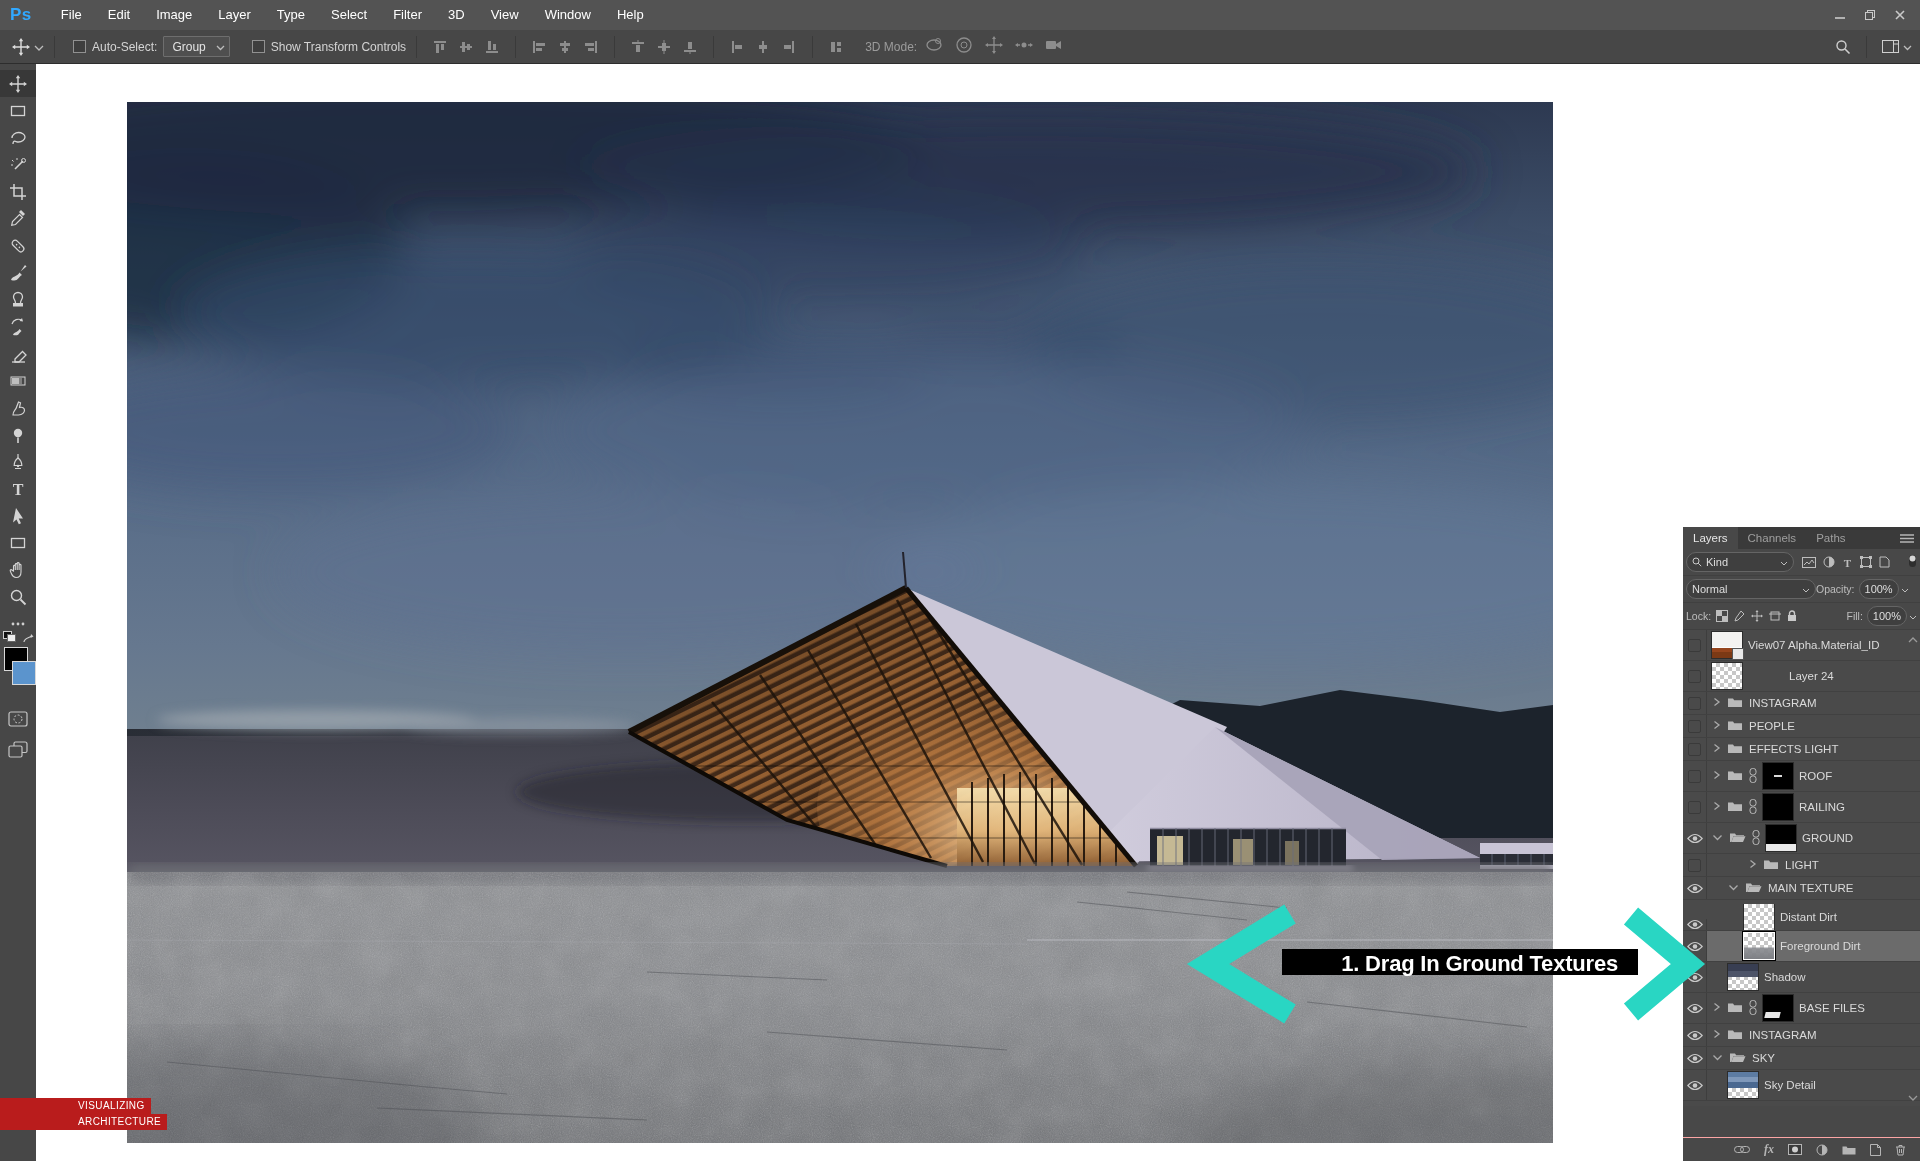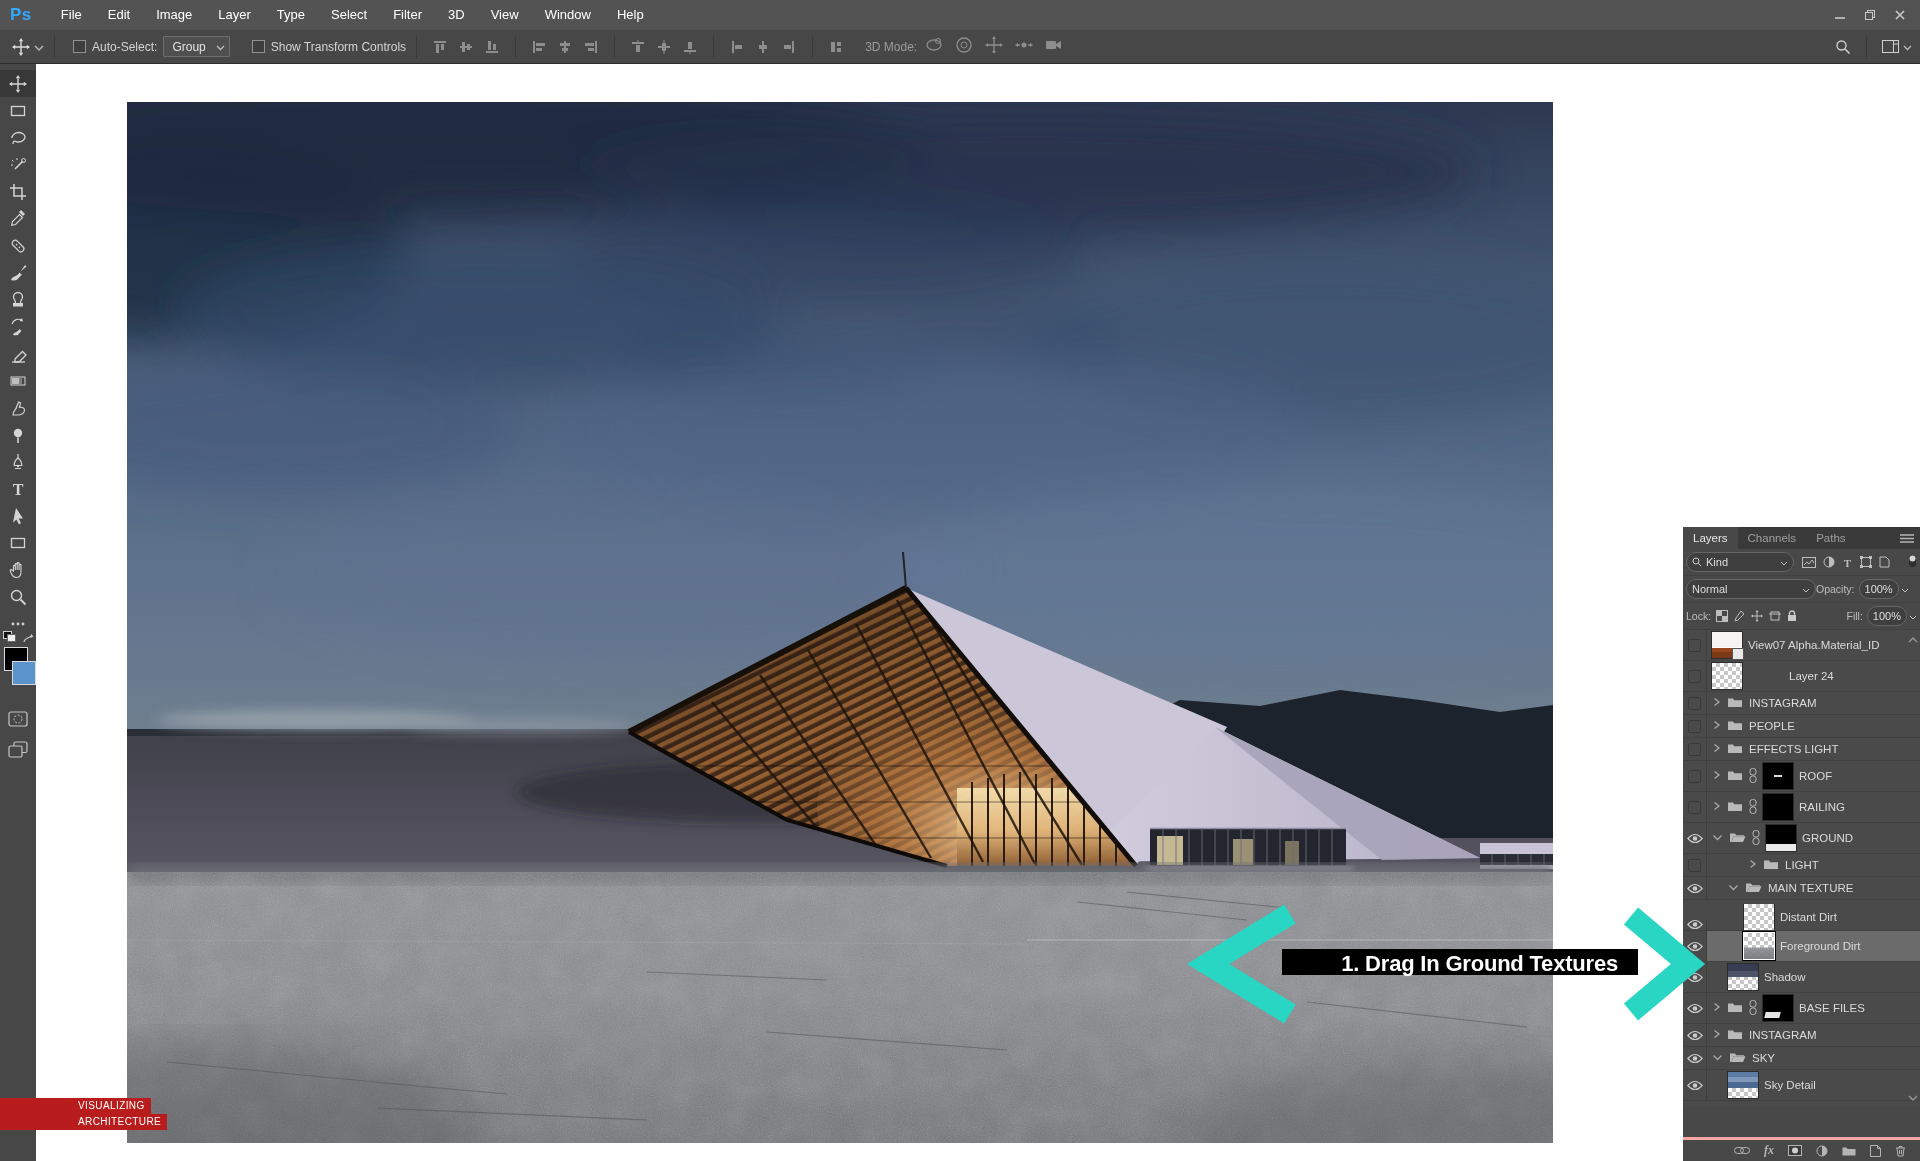--- a/index.html
+++ b/index.html
@@ -78,21 +78,21 @@
   .th.sky{background:linear-gradient(#5d7ca3 0 18%,#7f98ba 18% 38%,#4a6890 38% 60%,rgba(0,0,0,0) 60%),
     conic-gradient(#c7c7c7 25%,#fff 0 50%,#c7c7c7 0 75%,#fff 0) 0 0/100% 100%,8px 8px;
     background-color:#fff;background-size:100% 100%,8px 8px}
   .th.selth{box-shadow:0 0 0 1px #fff,0 0 0 2px #000}
   .mask{width:30px;height:26px;flex:none;background:#000;box-shadow:0 0 0 1px #2c2c2c;position:relative}
   .mask.ground{background:linear-gradient(#000 0 72%,#e9e9e9 72% 100%)}
   .mask.roof::after{content:"";position:absolute;left:11px;top:12px;width:8px;height:2px;background:#dadada}
   .mask.basefiles::after{content:"";position:absolute;left:2px;bottom:3px;width:15px;height:6px;
     background:#e6e6e6;transform:skewX(-14deg)}
   .bottombar{position:absolute;left:0;bottom:0;width:237px;height:24px;background:#484848;
-    border-top:3px solid #fca5a5;display:flex;align-items:center;justify-content:flex-end;gap:14px;padding-right:14px;box-sizing:border-box}
+    border-top:1px solid #fca5a5;display:flex;align-items:center;justify-content:flex-end;gap:14px;padding-right:14px;box-sizing:border-box}
   .scr{position:absolute;right:2px;color:#9a9a9a;z-index:2}
 </style>
 </head>
 <body>
 
 <div class="menubar">
   <span class="ps-logo">Ps</span>
   <nav class="menus" id="menus">
       <span class="menu-item">File</span>
       <span class="menu-item">Edit</span>

